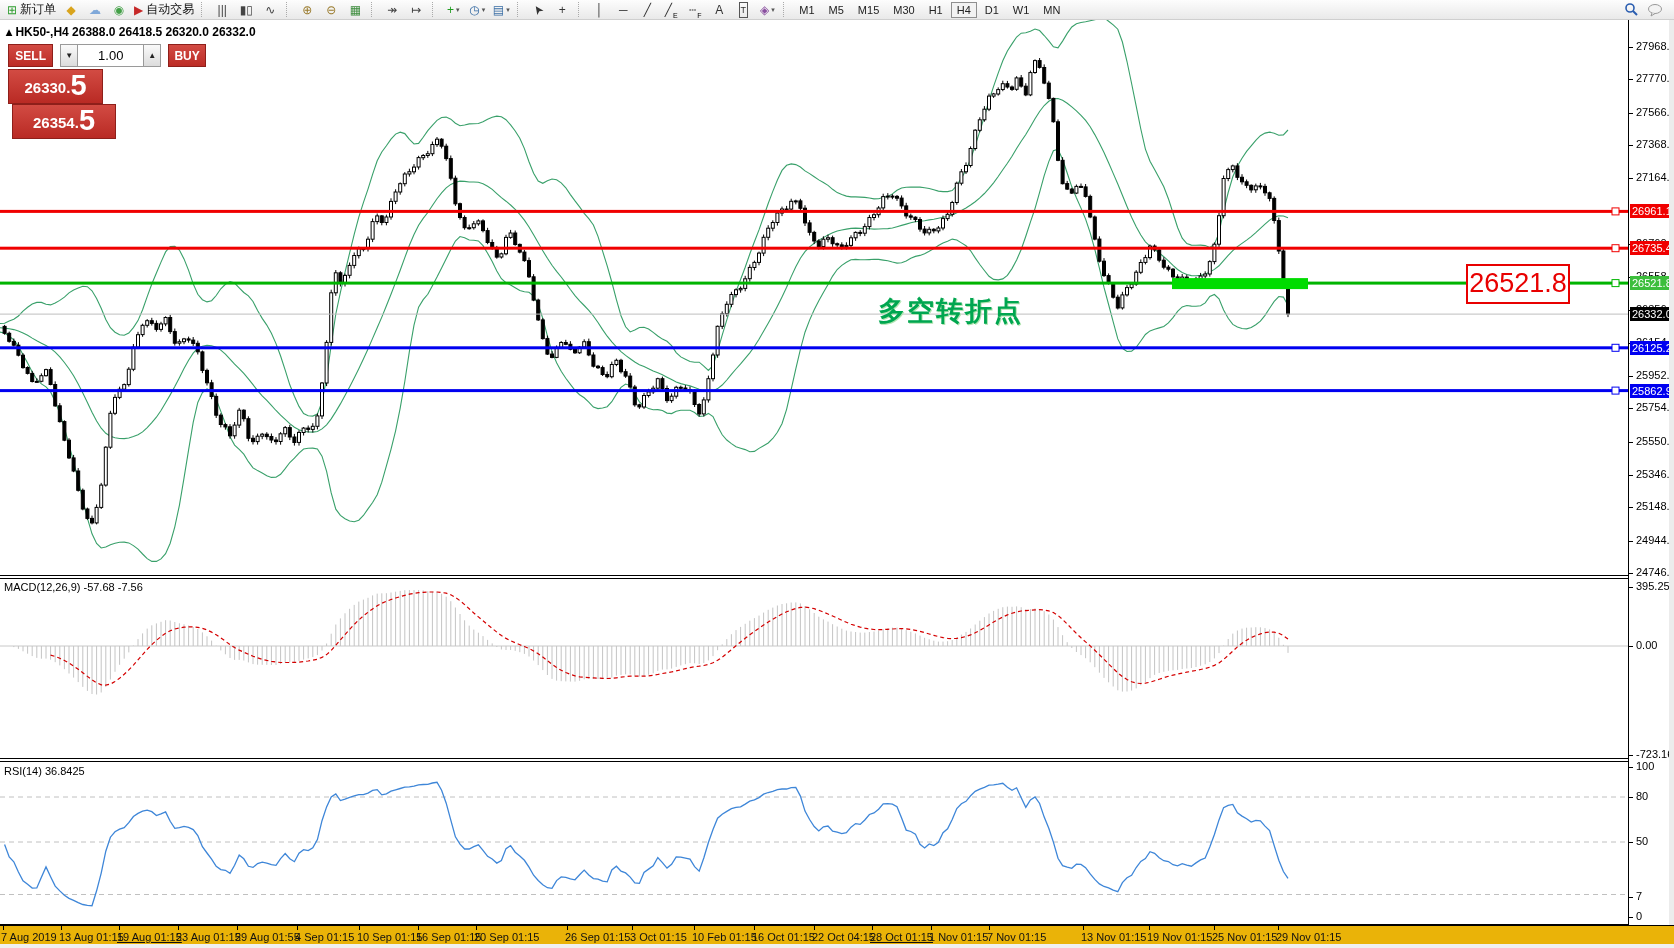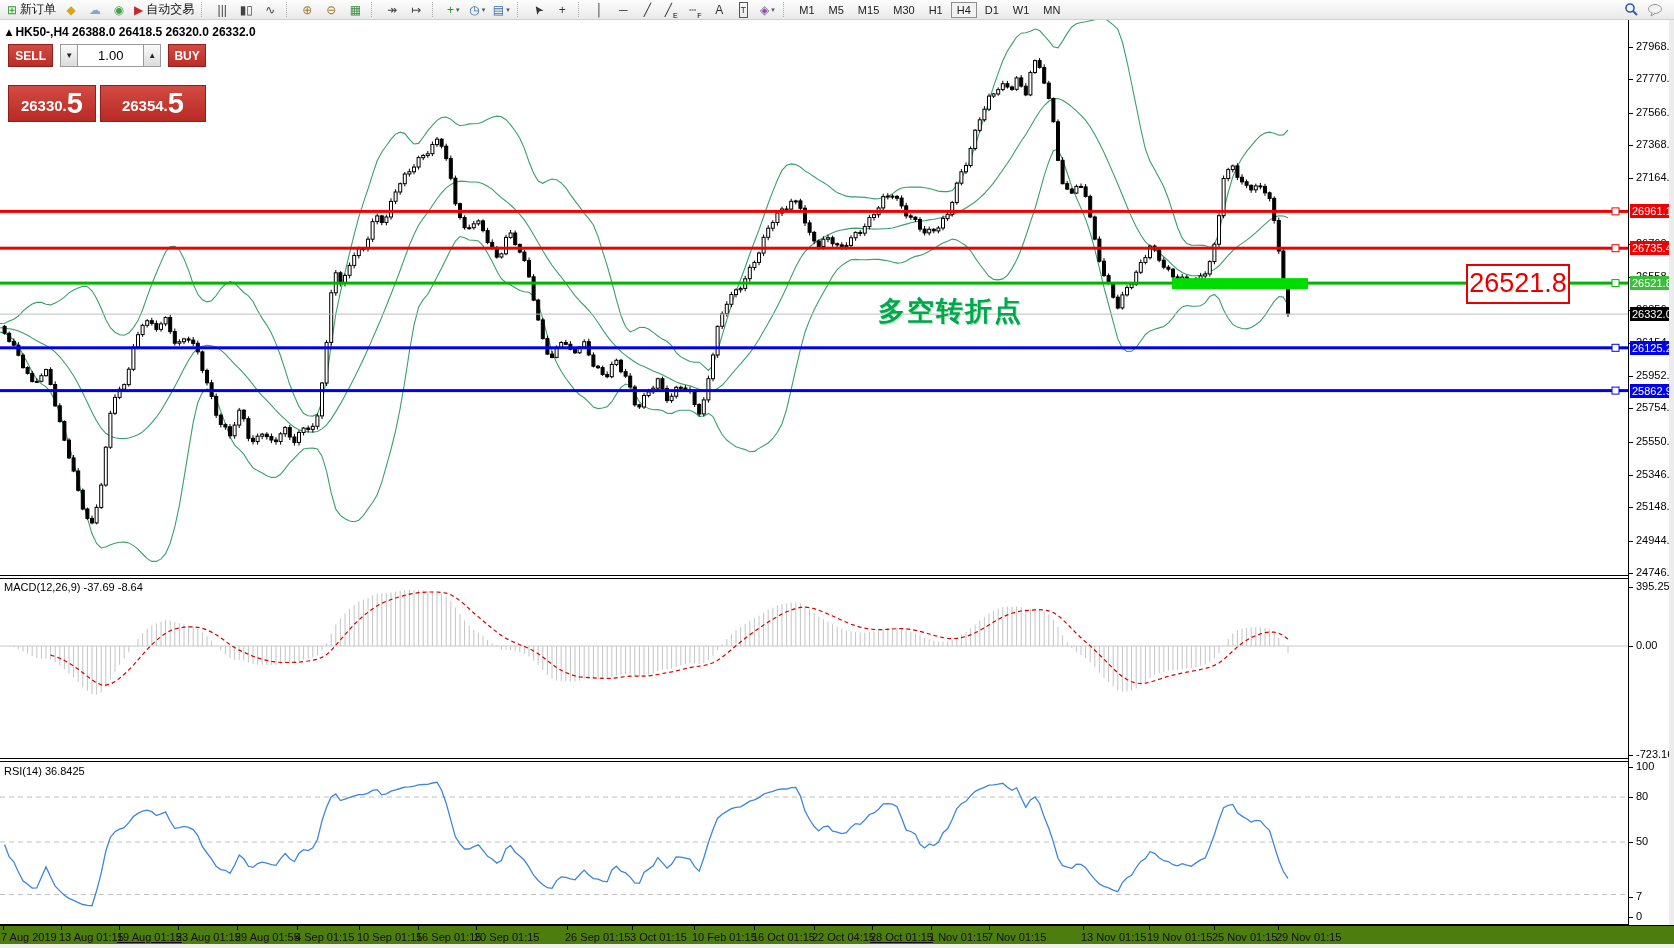--- a/index.html
+++ b/index.html
@@ -26,32 +26,32 @@
   #edge-strip{position:absolute;left:1669px;top:20px;width:5px;height:928px;background:#ececec;}
   
   #info-bar{position:absolute;left:6px;top:25px;font-size:12px;font-weight:600;white-space:nowrap;}
   #oneclick{position:absolute;left:8px;top:44px;width:198px;}
   #oc-row1{display:flex;height:23px;}
   .ocbtn{background:linear-gradient(#d24b43,#bc2c26);color:#fff;font-weight:bold;font-size:12px;display:flex;align-items:center;justify-content:center;border:1px solid #8e1f1a;box-sizing:border-box;}
   #oc-sell{width:48px;}
   #oc-buy{width:40px;margin-left:7px;}
   .spin{width:19px;background:linear-gradient(#fafafa,#dcdcdc);border:1px solid #9a9a9a;font-size:8px;color:#222;display:flex;align-items:center;justify-content:center;box-sizing:border-box;}
   #oc-vol{width:65px;border:1px solid #9a9a9a;border-left:none;border-right:none;font-size:13px;text-align:center;box-sizing:border-box;padding:0;font-family:"Liberation Sans",sans-serif;}
-  #oc-row2{display:flex;margin-top:18px;height:37px;}
+  #oc-row2{display:flex;margin-top:2px;height:37px;flex-direction:column;}
   .ocprice{background:linear-gradient(#d24b43,#b92a24);border:1px solid #8e1f1a;color:#fff;display:flex;align-items:flex-end;justify-content:center;box-sizing:border-box;padding-bottom:2px;}
   .pr-small{font-size:15px;font-weight:bold;line-height:26px;}
   .pr-big{font-size:29px;font-weight:bold;line-height:31px;}
   #bid-block{width:95px;}
-  #ask-block{width:115px;margin-left:4px;}
+  #ask-block{width:104px;margin-left:4px;}
   
   #note-text{position:absolute;left:878px;top:293px;font-size:27px;font-weight:bold;color:#00a650;letter-spacing:2px;text-shadow:1px 1px 0 #b0e4b0;white-space:nowrap;}
   #callout{position:absolute;left:1466px;top:264px;width:100px;height:36px;border:2px solid #e80000;background:#fff;color:#e80000;font-size:27px;text-align:center;line-height:34px;}
   .panelabel{position:absolute;font-size:11px;color:#000;white-space:nowrap;}
   
-  #time-axis{position:absolute;left:0;top:925px;width:1674px;height:23px;background:#4d7c0f;border-top:1px solid #000;box-sizing:border-box;}
+  #time-axis{position:absolute;left:0;top:925px;width:1674px;height:23px;background:#eab308;border-top:1px solid #000;box-sizing:border-box;}
   .tlabel{position:absolute;top:5px;font-size:11px;white-space:nowrap;color:#111;}
   .ttick{position:absolute;top:0;width:1px;height:4px;background:#000;}
   #bottom-strip{position:absolute;left:0;top:944px;width:1674px;height:4px;background:#f0f0f0;}
 </style>
 </head>
 <body>
 
 <div id="app">
   <div id="toolbar">
       <div class="tbtn">
@@ -1034,21 +1034,21 @@
   <div class="sepline" style="top:761px;width:1628px;"></div>
 
   <svg id="rsi-svg" class="pane" style="top:762px;width:1628px;height:162px;" viewBox="0 0 1628 162">
       <line x1="0" y1="35.0" x2="1628" y2="35.0" stroke="#c0c0c0" stroke-width="1" stroke-dasharray="5 4"></line>
       <line x1="0" y1="80.0" x2="1628" y2="80.0" stroke="#c0c0c0" stroke-width="1" stroke-dasharray="5 4"></line>
       <line x1="0" y1="132.5" x2="1628" y2="132.5" stroke="#c0c0c0" stroke-width="1" stroke-dasharray="5 4"></line>
       <polyline fill="none" stroke="#3e86d8" stroke-width="1.3" points="4.6,82.6 9.2,95.0 13.8,99.8 18.4,110.0 23.0,118.9 27.6,122.2 32.2,126.1 36.8,125.9 41.4,115.2 46.0,104.9 50.6,114.7 55.2,124.1 59.8,128.9 64.4,133.2 69.0,136.4 73.6,138.3 78.2,140.7 82.8,142.5 87.4,143.3 92.0,143.7 96.6,128.8 101.2,111.1 105.8,89.2 110.4,75.2 115.0,69.8 119.6,67.1 124.2,65.6 128.8,60.7 133.4,54.5 138.0,51.4 142.6,49.2 147.2,48.1 151.8,49.7 156.4,53.5 161.0,51.8 165.6,49.9 170.2,59.3 174.8,66.3 179.4,65.6 184.0,64.4 188.6,65.3 193.2,67.6 197.8,73.5 202.4,84.7 207.0,91.0 211.6,97.2 216.2,104.4 220.8,107.6 225.4,108.3 230.0,111.3 234.6,103.2 239.2,93.1 243.8,96.8 248.4,104.3 253.0,105.4 257.6,101.6 262.2,100.1 266.8,101.1 271.4,102.7 276.0,103.4 280.6,96.6 285.2,91.5 289.8,96.8 294.4,99.7 299.0,91.2 303.6,87.7 308.2,88.6 312.8,85.9 317.4,77.6 322.0,58.7 326.6,44.9 331.2,34.9 335.8,31.9 340.4,38.5 345.0,37.1 349.6,35.4 354.2,33.8 358.8,32.7 363.4,32.7 368.0,31.1 372.6,28.4 377.2,27.6 381.8,32.9 386.4,31.9 391.0,29.2 395.6,27.8 400.2,26.5 404.8,25.2 409.4,24.8 414.0,24.2 418.6,22.8 423.2,22.5 427.8,22.3 432.4,21.0 437.0,20.3 441.6,28.3 446.2,41.2 450.8,58.1 455.4,74.8 460.0,82.1 464.6,87.0 469.2,87.0 473.8,84.6 478.4,82.8 483.0,88.3 487.6,94.3 492.2,97.0 496.8,101.1 501.4,98.5 506.0,86.6 510.6,83.7 515.2,90.2 519.8,94.1 524.4,98.3 529.0,105.2 533.6,113.2 538.2,118.5 542.8,122.7 547.4,125.7 552.0,126.3 556.6,118.6 561.2,114.9 565.8,115.4 570.4,116.8 575.0,117.8 579.6,112.8 584.2,108.1 588.8,113.0 593.4,116.6 598.0,117.1 602.6,119.2 607.2,119.9 611.8,108.0 616.4,104.2 621.0,109.2 625.6,110.9 630.2,115.1 634.8,120.8 639.4,121.4 644.0,110.4 648.6,107.1 653.2,103.8 657.8,95.5 662.4,100.6 667.0,106.1 671.6,102.3 676.2,94.8 680.8,95.1 685.4,96.1 690.0,97.1 694.6,104.6 699.2,109.1 703.8,96.0 708.4,80.5 713.0,67.6 717.6,56.2 722.2,52.2 726.8,49.4 731.4,46.6 736.0,45.3 740.6,44.9 745.2,42.1 749.8,39.1 754.4,37.9 759.0,35.6 763.6,32.2 768.2,30.5 772.8,29.4 777.4,27.7 782.0,27.0 786.6,27.0 791.2,25.6 795.8,25.5 800.4,34.1 805.0,49.1 809.6,57.5 814.2,64.5 818.8,68.9 823.4,64.8 828.0,64.0 832.6,69.1 837.2,70.1 841.8,71.6 846.4,70.7 851.0,65.2 855.6,61.6 860.2,62.4 864.8,58.0 869.4,52.5 874.0,50.9 878.6,47.2 883.2,41.9 887.8,41.7 892.4,42.1 897.0,44.7 901.6,55.9 906.2,68.1 910.8,69.5 915.4,72.1 920.0,82.3 924.6,86.0 929.2,82.0 933.8,83.6 938.4,80.4 943.0,70.7 947.6,66.8 952.2,57.5 956.8,46.5 961.4,41.7 966.0,39.3 970.6,33.8 975.2,29.3 979.8,27.2 984.4,25.3 989.0,23.2 993.6,22.8 998.2,22.2 1002.8,21.3 1007.4,25.3 1012.0,28.3 1016.6,25.8 1021.2,35.7 1025.8,45.3 1030.4,38.0 1035.0,34.9 1039.6,41.5 1044.2,55.1 1048.8,66.3 1053.4,80.1 1058.0,96.3 1062.6,103.6 1067.2,105.1 1071.8,106.3 1076.4,102.2 1081.0,102.4 1085.6,105.7 1090.2,111.9 1094.8,117.4 1099.4,121.9 1104.0,124.5 1108.6,125.8 1113.2,128.1 1117.8,129.7 1122.4,120.6 1127.0,115.7 1131.6,113.3 1136.2,105.5 1140.8,99.4 1145.4,96.5 1150.0,89.7 1154.6,91.4 1159.2,95.8 1163.8,98.7 1168.4,99.5 1173.0,102.7 1177.6,103.9 1182.2,101.6 1186.8,103.1 1191.4,104.2 1196.0,100.9 1200.6,97.9 1205.2,96.0 1209.8,84.9 1214.4,72.5 1219.0,57.9 1223.6,45.6 1228.2,43.3 1232.8,42.4 1237.4,50.9 1242.0,54.1 1246.6,56.7 1251.2,60.1 1255.8,58.4 1260.4,58.8 1265.0,64.1 1269.6,68.6 1274.2,83.6 1278.8,98.2 1283.4,109.5 1288.0,116.4"></polyline>
     </svg>
   <div class="sepline" style="top:924px;width:1674px;"></div>
 
-  <div class="panelabel" style="left:4px;top:581px;">MACD(12,26,9) -37.69 -8.64</div>
+  <div class="panelabel" style="left:4px;top:581px;">MACD(12,26,9) -57.68 -7.56</div>
   <div class="panelabel" style="left:4px;top:765px;">RSI(14) 36.8425</div>
 
   <div id="axis">
       <div class="tickmark" style="top: 27px;"></div>
       <div class="ticklabel" style="top: 20px;">27968.0</div>
       <div class="tickmark" style="top: 59.3213px;"></div>
       <div class="ticklabel" style="top: 52.3213px;">27770.0</div>
       <div class="tickmark" style="top: 92.6219px;"></div>
       <div class="ticklabel" style="top: 85.6219px;">27566.0</div>
       <div class="tickmark" style="top: 124.943px;"></div>

